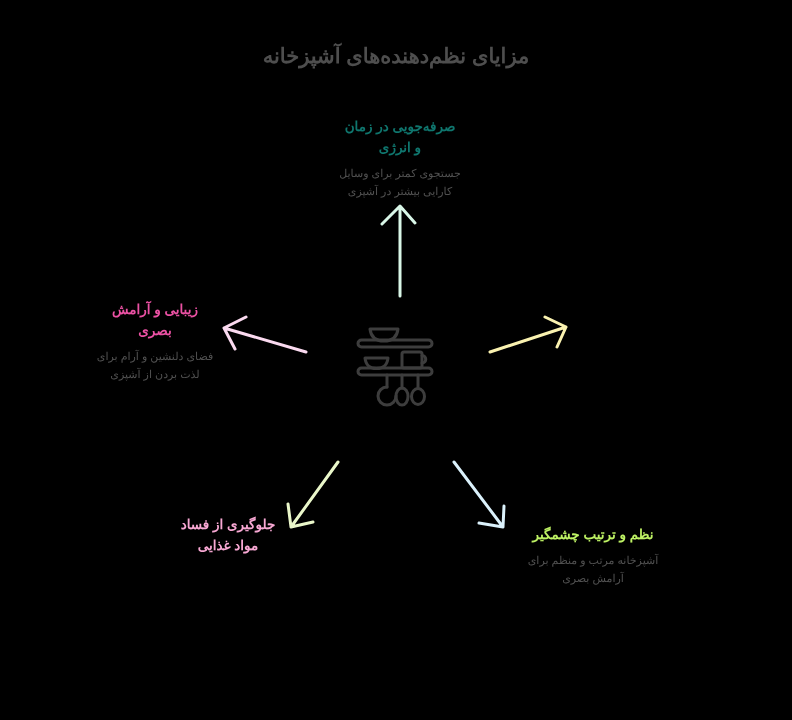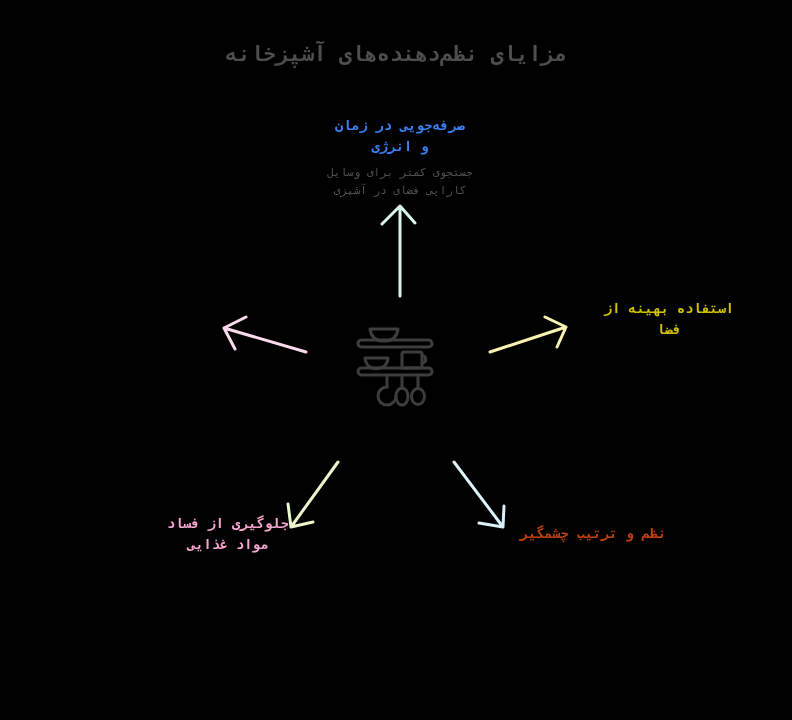--- a/index.html
+++ b/index.html
@@ -2,21 +2,21 @@
 <html lang="fa"><head>
 <meta charset="utf-8">
 <style>
   html, body { margin: 0; padding: 0; background: #000; }
   #canvas {
     position: relative;
     width: 792px;
     height: 720px;
     background: #000000;
     overflow: hidden;
-    font-family: Liberation Mono, monospace;
+    font-family: Liberation Sans, sans-serif;
     direction: rtl;
   }
   #main-title {
     position: absolute;
     top: 42px; left: 0;
     width: 792px;
     text-align: center;
     font-size: 21px;
     font-weight: bold;
     line-height: 28px;
@@ -81,33 +81,40 @@
       <path d="M39,87 A9,9 0 1 0 48,96"></path>
 
       <path d="M54,75 L54,88"></path>
       <ellipse cx="54" cy="96.5" rx="6" ry="8.5"></ellipse>
       <path d="M70,75 L70,88"></path>
       <ellipse cx="70" cy="96.5" rx="6.5" ry="8"></ellipse>
     </g>
   </svg>
 
   <div class="node node-top">
-    <div class="node-title" style="color: #3b82f6;">صرفه‌جویی در زمان
+    <div class="node-title" style="color: #0f766e;">صرفه‌جویی در زمان
 و انرژی</div>
     <div class="node-desc">جستجوی کمتر برای وسایل
-کارایی فضای در آشپزی</div>
+کارایی بیشتر در آشپزی</div>
   </div>
 
   <div class="node node-right">
-    <div class="node-title" style="color: rgb(211, 194, 4);">استفاده بهینه از فضا</div>
   </div>
 
+  <div class="node node-left">
+    <div class="node-title" style="color: rgb(236, 81, 164);">زیبایی و آرامش
+بصری</div>
+    <div class="node-desc">فضای دلنشین و آرام برای
+لذت بردن از آشپزی</div>
+  </div>
 
   <div class="node node-bottom-left">
     <div class="node-title" style="color: #f9a8d4;">جلوگیری از فساد
 مواد غذایی</div>
   </div>
 
   <div class="node node-bottom-right">
-    <div class="node-title" style="color: #c2410c;">نظم و ترتیب چشمگیر</div>
+    <div class="node-title" style="color: #bef264;">نظم و ترتیب چشمگیر</div>
+    <div class="node-desc">آشپزخانه مرتب و منظم برای
+آرامش بصری</div>
   </div>
 
 </div>
 
 </body></html>

